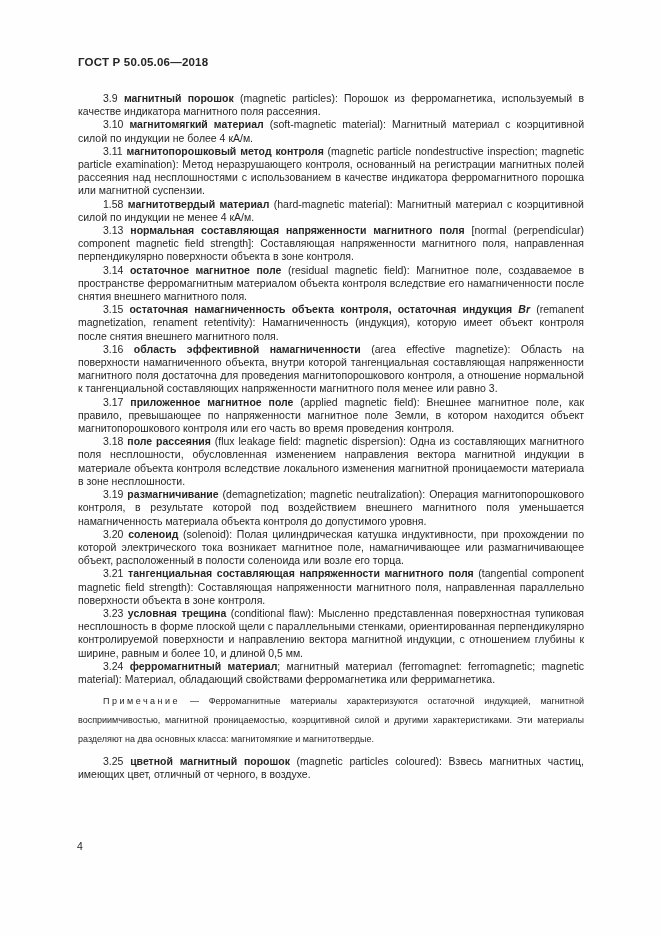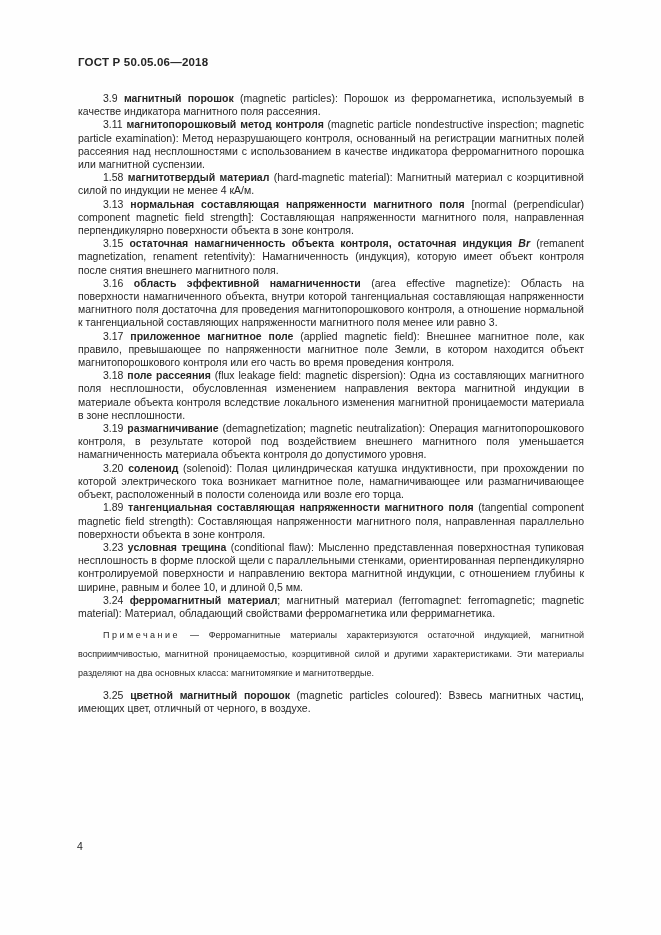--- a/index.html
+++ b/index.html
@@ -58,41 +58,43 @@
 
 <div class="page">
 
   <div class="doc-header">ГОСТ Р 50.05.06—2018</div>
 
   <div class="body-text">
 
 
     <p class="para"><span>3.9</span> <span class="b">магнитный порошок</span><span> (magnetic particles): Порошок из ферромагнетика, используемый в качестве индикатора магнитного поля рассеяния.</span></p>
 
+    <p class="para"><span>3.10</span> <span class="b">магнитомягкий материал</span><span> (soft-magnetic material): Магнитный материал с коэрцитивной силой по индукции не более 4 кА/м.</span></p>
 
     <p class="para"><span>3.11</span> <span class="b">магнитопорошковый метод контроля</span><span> (magnetic particle nondestructive inspection; magnetic particle examination): Метод неразрушающего контроля, основанный на регистрации магнитных полей рассеяния над несплошностями с использованием в качестве индикатора ферромагнитного порошка или магнитной суспензии.</span></p>
 
     <p class="para"><span>1.58</span> <span class="b">магнитотвердый материал</span><span> (hard-magnetic material): Магнитный материал с коэрцитивной силой по индукции не менее 4 кА/м.</span></p>
 
     <p class="para"><span>3.13</span> <span class="b">нормальная составляющая напряженности магнитного поля</span><span> [normal (perpendicular) component magnetic field strength]: Составляющая напряженности магнитного поля, направленная перпендикулярно поверхности объекта в зоне контроля.</span></p>
 
+    <p class="para"><span>3.14</span> <span class="b">остаточное магнитное поле</span><span> (residual magnetic field): Магнитное поле, создаваемое в пространстве ферромагнитным материалом объекта контроля вследствие его намагниченности после снятия внешнего магнитного поля.</span></p>
 
     <p class="para"><span>3.15</span> <span class="b">остаточная намагниченность объекта контроля, остаточная индукция</span> <span class="bi">Br</span><span> (remanent magnetization, renament retentivity): Намагниченность (индукция), которую имеет объект контроля после снятия внешнего магнитного поля.</span></p>
 
     <p class="para"><span>3.16</span> <span class="b">область эффективной намагниченности</span><span> (area effective magnetize): Область на поверхности намагниченного объекта, внутри которой тангенциальная составляющая напряженности магнитного поля достаточна для проведения магнитопорошкового контроля, а отношение нормальной к тангенциальной составляющих напряженности магнитного поля менее или равно 3.</span></p>
 
     <p class="para"><span>3.17</span> <span class="b">приложенное магнитное поле</span><span> (applied magnetic field): Внешнее магнитное поле, как правило, превышающее по напряженности магнитное поле Земли, в котором находится объект магнитопорошкового контроля или его часть во время проведения контроля.</span></p>
 
     <p class="para"><span>3.18</span> <span class="b">поле рассеяния</span><span> (flux leakage field: magnetic dispersion): Одна из составляющих магнитного поля несплошности, обусловленная изменением направления вектора магнитной индукции в материале объекта контроля вследствие локального изменения магнитной проницаемости материала в зоне несплошности.</span></p>
 
     <p class="para"><span>3.19</span> <span class="b">размагничивание</span><span> (demagnetization; magnetic neutralization): Операция магнитопорошкового контроля, в результате которой под воздействием внешнего магнитного поля уменьшается намагниченность материала объекта контроля до допустимого уровня.</span></p>
 
     <p class="para"><span>3.20</span> <span class="b">соленоид</span><span> (solenoid): Полая цилиндрическая катушка индуктивности, при прохождении по которой электрического тока возникает магнитное поле, намагничивающее или размагничивающее объект, расположенный в полости соленоида или возле его торца.</span></p>
 
-    <p class="para"><span>1.89</span> <span class="b">тангенциальная составляющая напряженности магнитного поля</span><span> (tangential component magnetic field strength): Составляющая напряженности магнитного поля, направленная параллельно поверхности объекта в зоне контроля.</span></p>
+    <p class="para"><span>3.21</span> <span class="b">тангенциальная составляющая напряженности магнитного поля</span><span> (tangential component magnetic field strength): Составляющая напряженности магнитного поля, направленная параллельно поверхности объекта в зоне контроля.</span></p>
 
 
     <p class="para"><span>3.23</span> <span class="b">условная трещина</span><span> (conditional flaw): Мысленно представленная поверхностная тупиковая несплошность в форме плоской щели с параллельными стенками, ориентированная перпендикулярно контролируемой поверхности и направлению вектора магнитной индукции, с отношением глубины к ширине, равным и более 10, и длиной 0,5 мм.</span></p>
 
     <p class="para"><span>3.24</span> <span class="b">ферромагнитный материал</span><span>; магнитный материал (ferromagnet: ferromagnetic; magnetic material): Материал, обладающий свойствами ферромагнетика или ферримагнетика.</span></p>
 
     <p class="note"><span class="note-label">Примечание</span> <span>— Ферромагнитные материалы характеризуются остаточной индукцией, магнитной восприимчивостью, магнитной проницаемостью, коэрцитивной силой и другими характеристиками. Эти материалы разделяют на два основных класса: магнитомягкие и магнитотвердые.</span></p>
 
     <p class="para"><span>3.25</span> <span class="b">цветной магнитный порошок</span><span> (magnetic particles coloured): Взвесь магнитных частиц, имеющих цвет, отличный от черного, в воздухе.</span></p>
 

